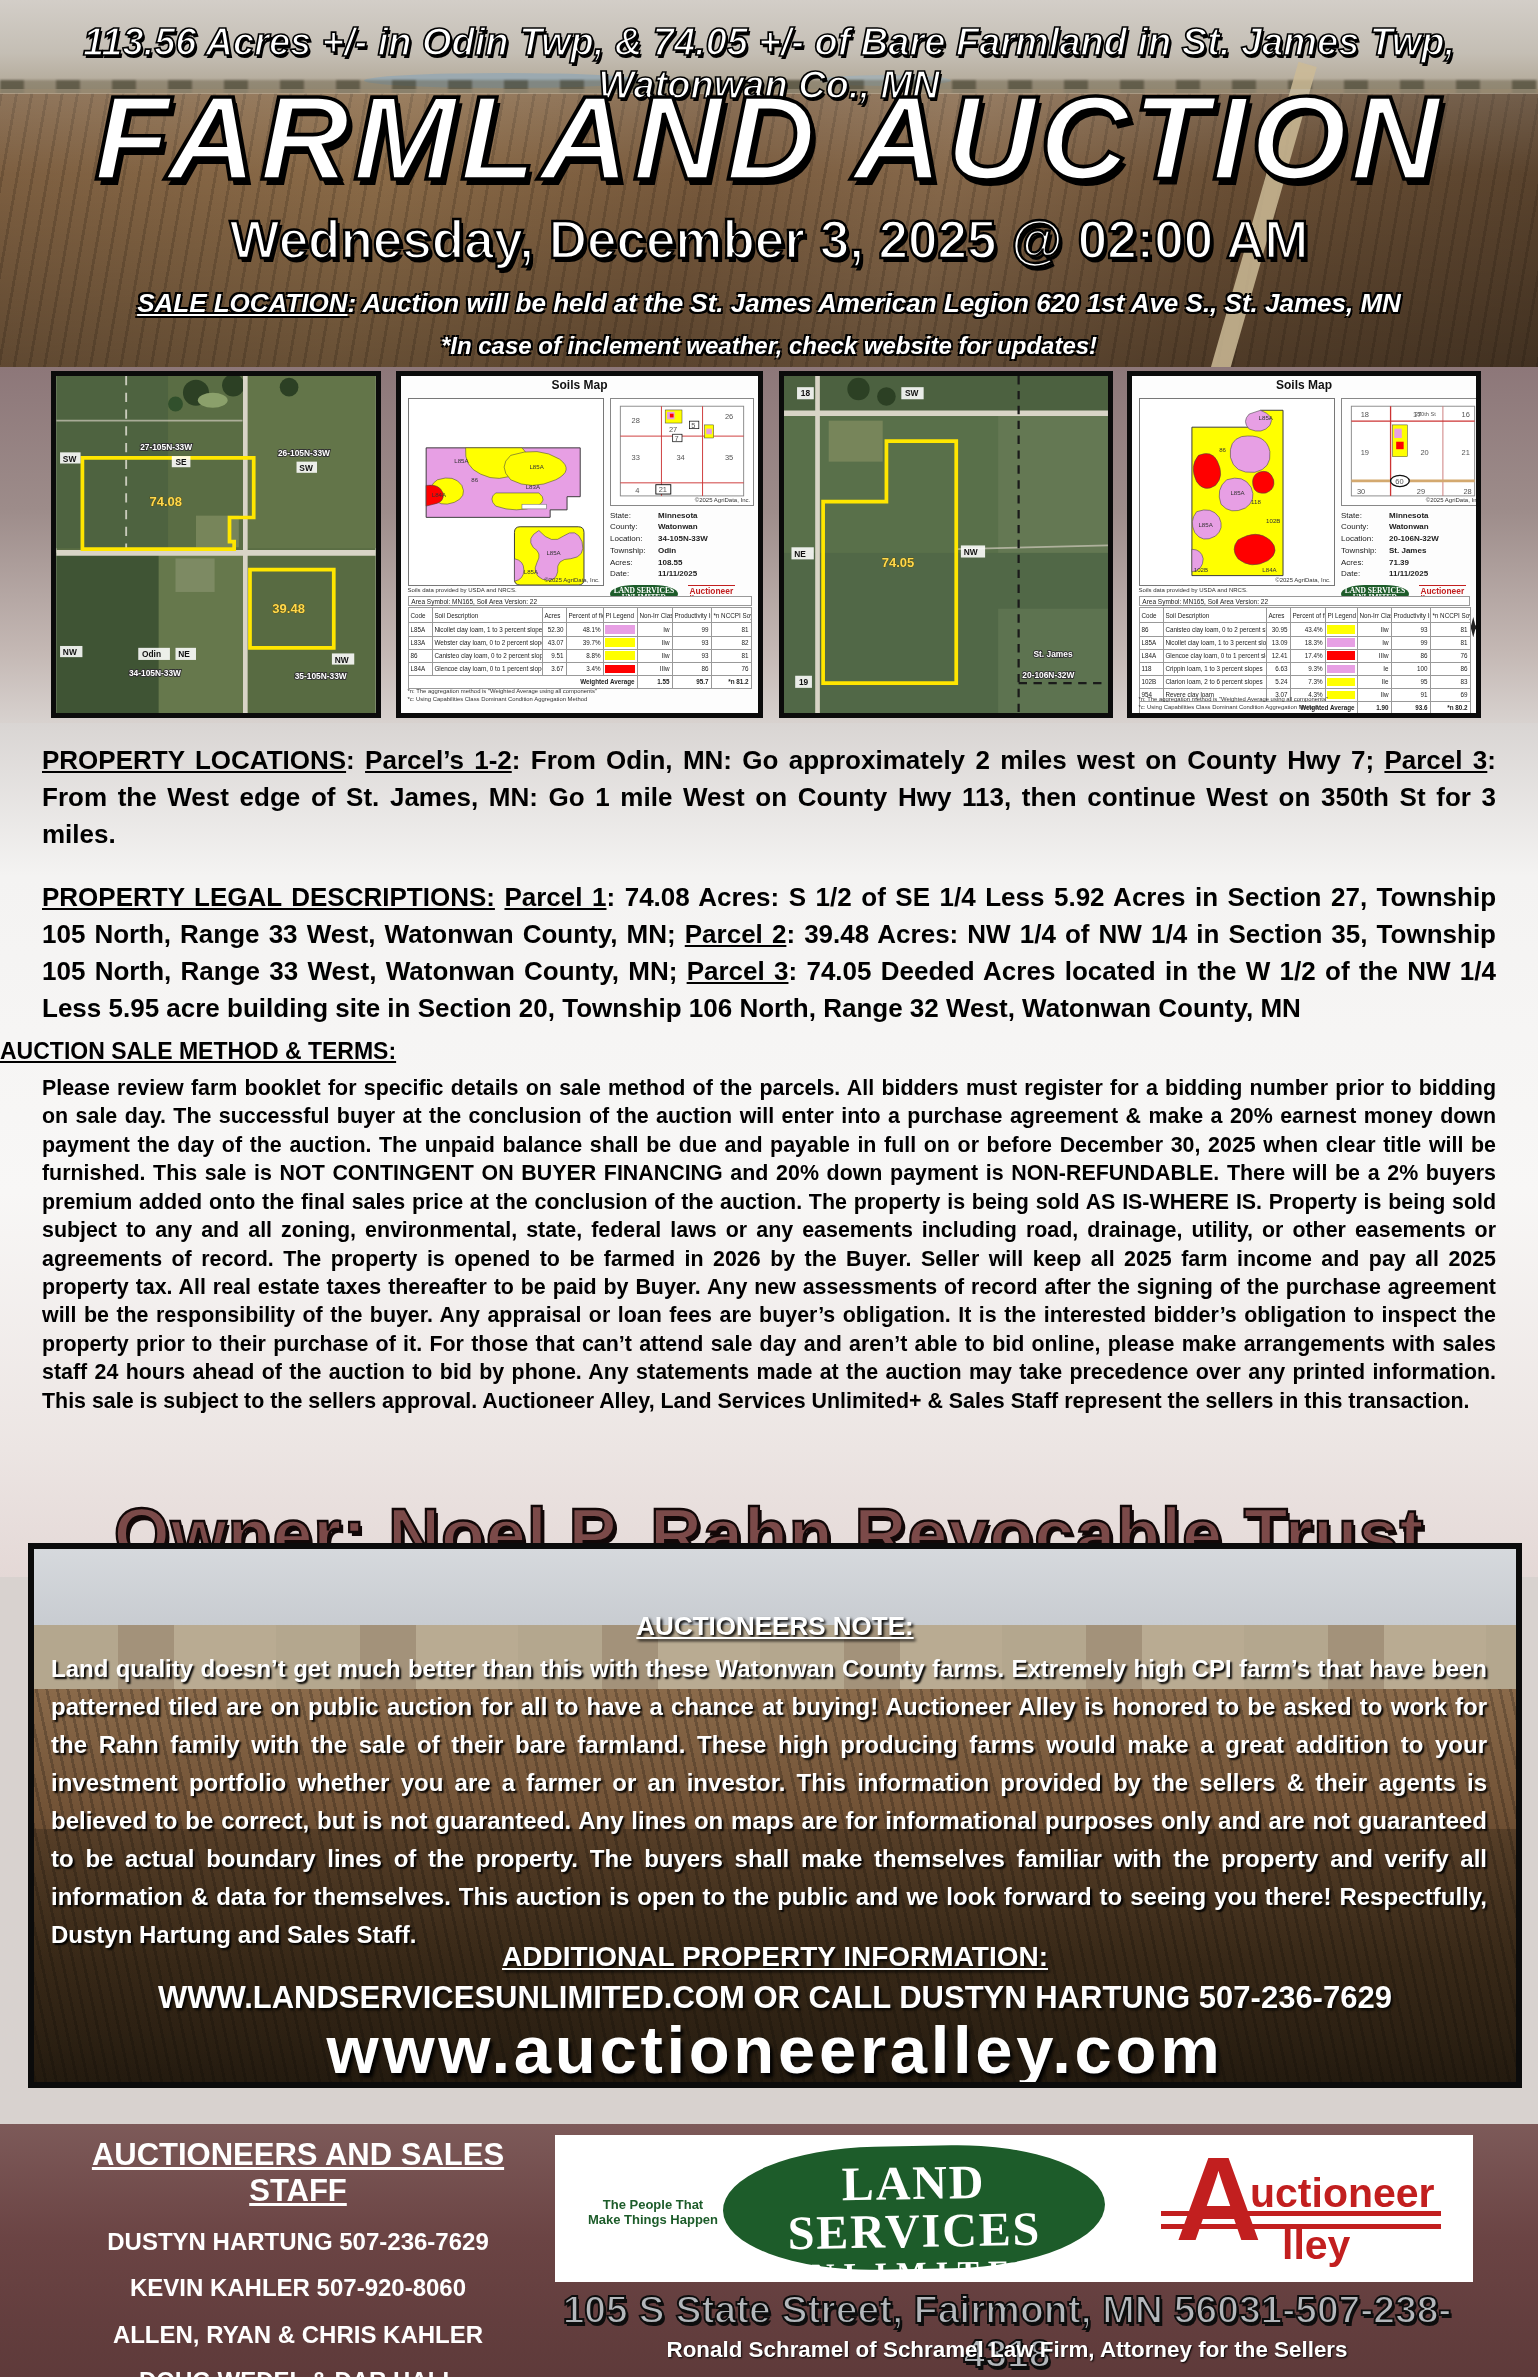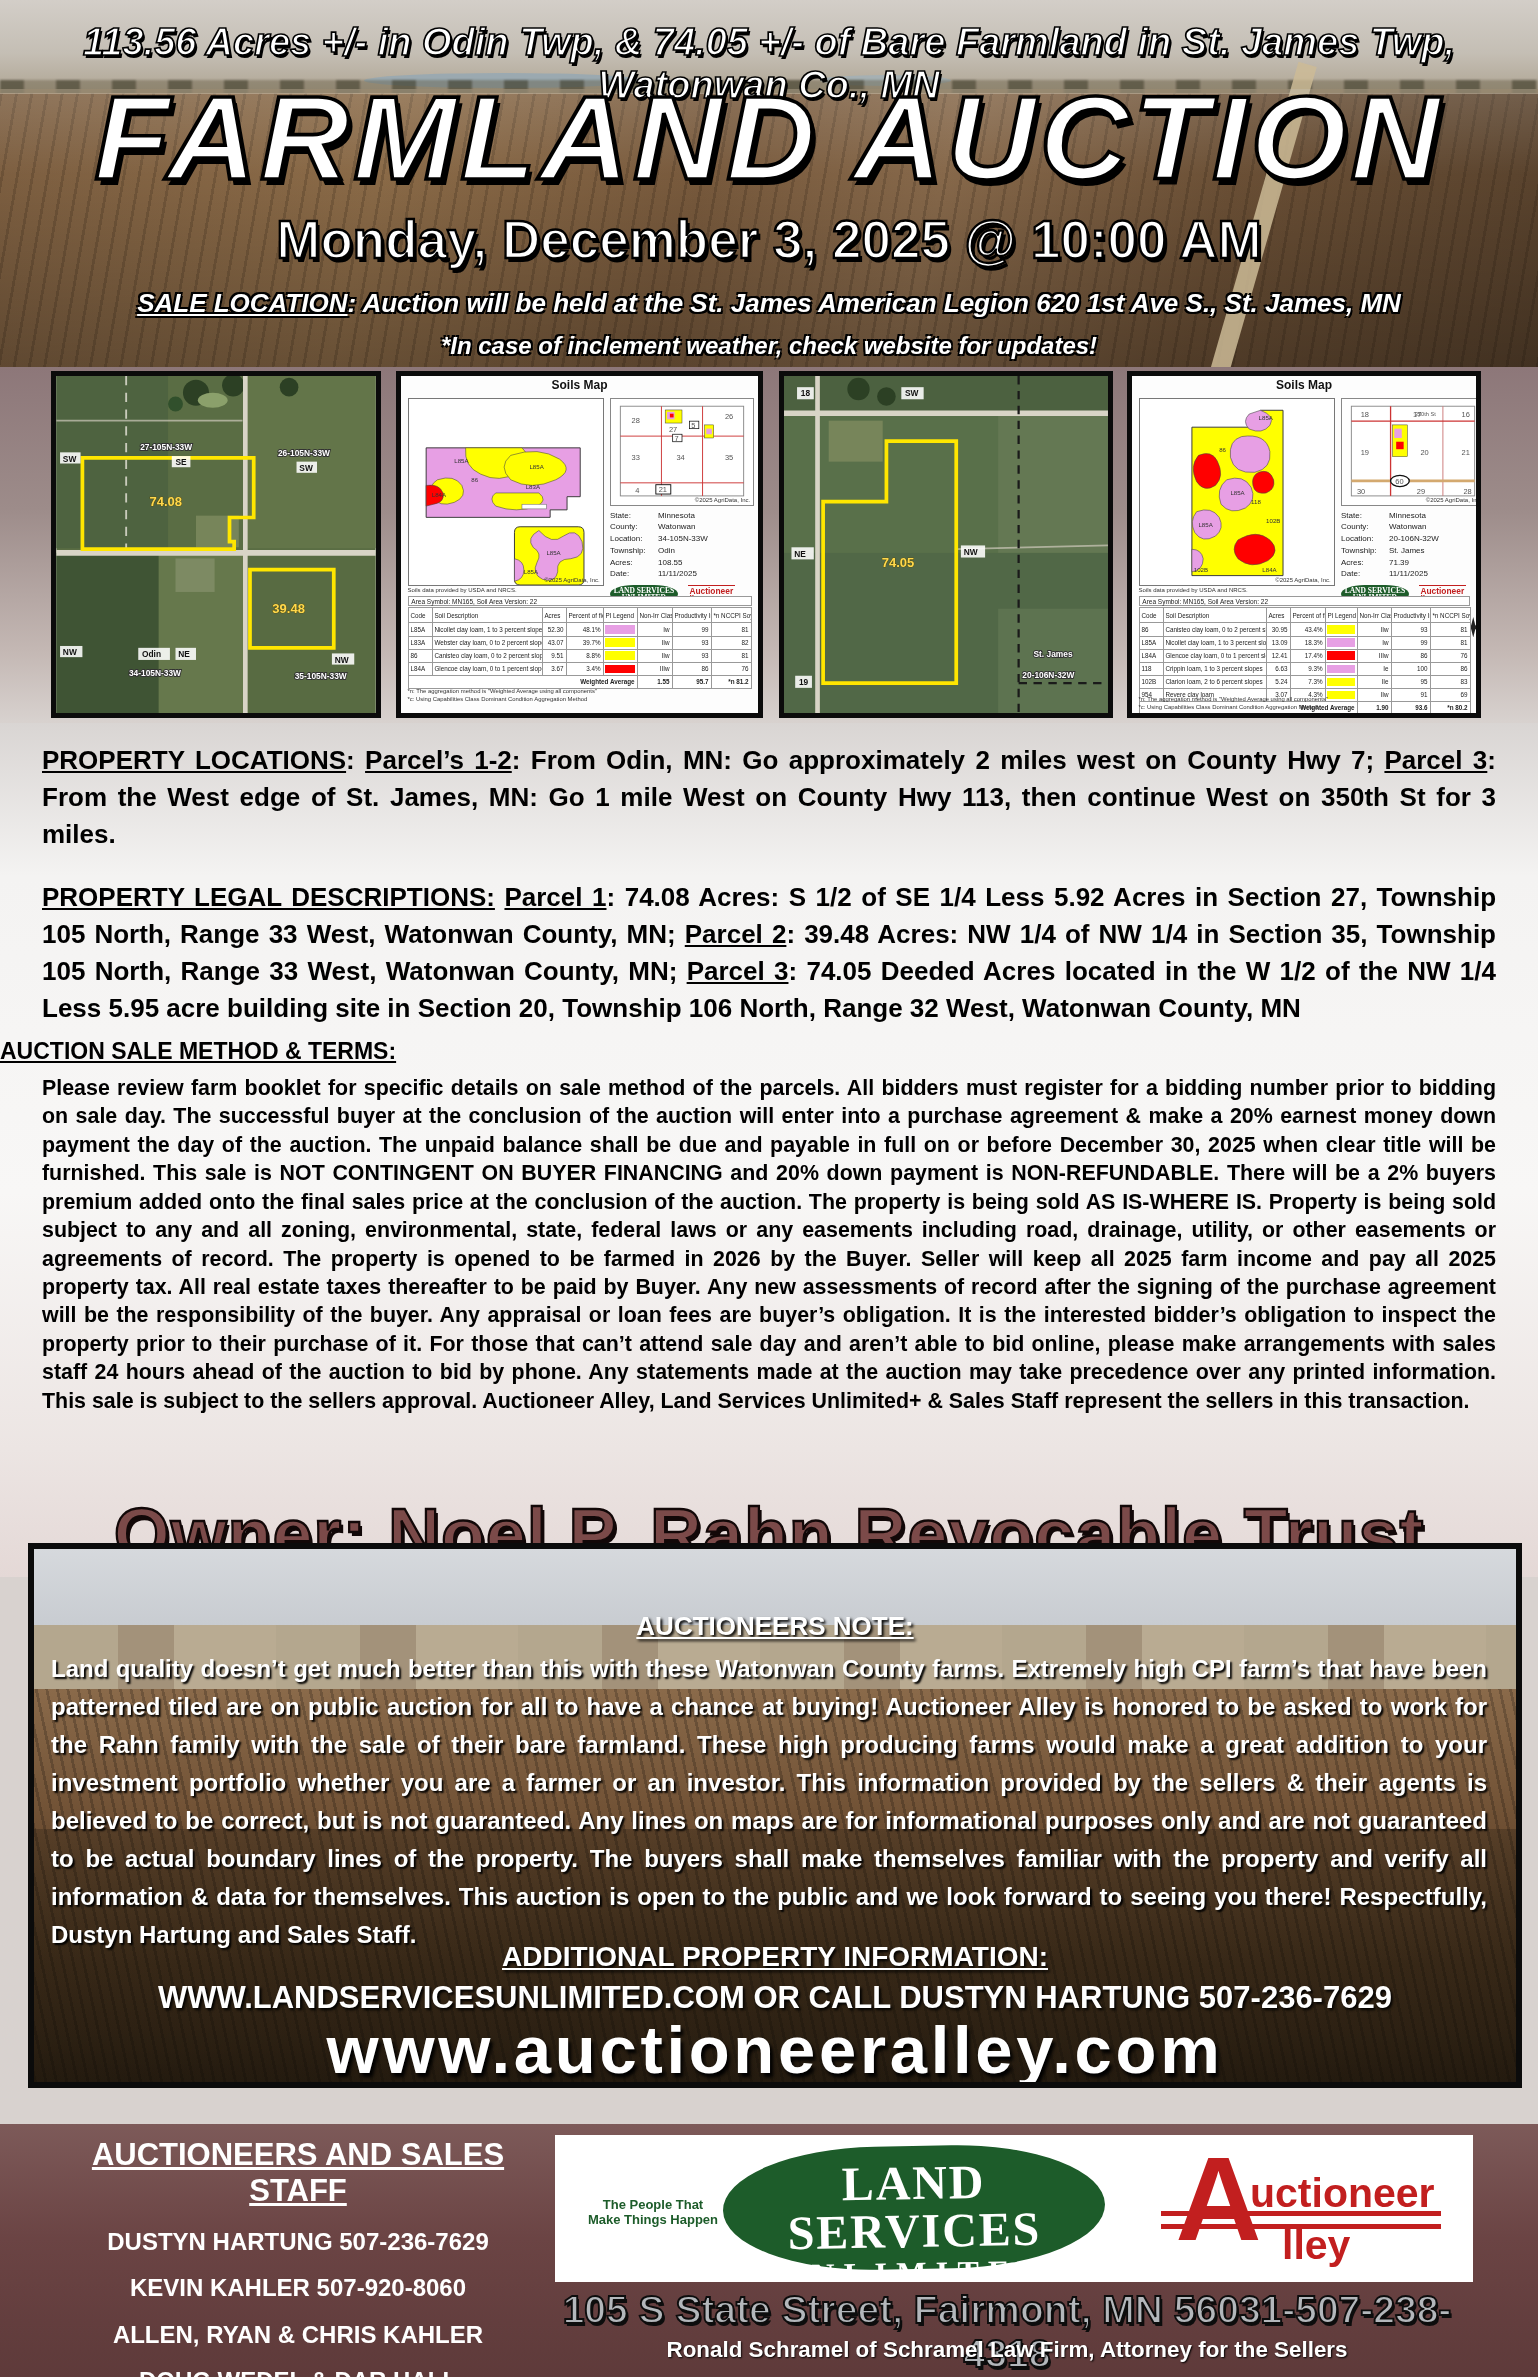--- a/index.html
+++ b/index.html
@@ -46,21 +46,21 @@
   .aerial-svg{display:block;width:100%;height:100%;}
   
   .sm-title{position:absolute;top:2.8px;left:0;width:100%;text-align:center;font-size:12px;font-weight:bold;color:#111;}
   .sm-map{position:absolute;top:22.4px;left:6.5px;width:194px;height:186px;border:0.9px solid #777;background:#fff;}
   .sm-agri{position:absolute;bottom:1.9px;right:2.8px;font-size:6px;color:#333;}
   .sm-inset{position:absolute;top:22.4px;left:209px;width:142px;height:106px;border:0.9px solid #888;background:#fff;}
   .sm-inset svg{display:block;width:100%;height:100%;}
   .sm-info{position:absolute;top:134px;left:209px;width:142px;font-size:8px;color:#222;}
   .sm-info .row{display:flex;line-height:11.7px;}
   .sm-info .lab{width:48px;}
-  .sm-info .val{font-weight:normal;}
+  .sm-info .val{font-weight:bold;}
   .sm-logos{position:absolute;top:209px;left:209px;width:142px;height:22.4px;}
   .lsu-mini{display:inline-block;background:#1d5c2a;color:#fff;font-family:"Liberation Serif",serif;
       font-weight:bold;font-size:7.5px;padding:1.9px 3.7px;border-radius:40%/55%;line-height:7.5px;text-align:center;}
   .aa-mini{display:inline-block;color:#c21f1f;font-weight:bold;font-size:8.4px;line-height:8.4px;
       border-top:1.4px solid #c21f1f;border-bottom:1.4px solid #c21f1f;padding:0.9px 1.9px;margin-left:5.6px;vertical-align:top;}
   .sm-provider{position:absolute;top:235px;left:209px;width:112px;font-size:6px;color:#444;}
   .surety{font-size:16px;font-weight:bold;color:#1556b0;font-style:italic;letter-spacing:0.5px;line-height:16px;}
   .surety-sub{font-size:4.2px;color:#1556b0;letter-spacing:0.4px;}
   .sm-compass{position:absolute;top:241px;left:323px;width:28px;height:32px;text-align:center;
       font-size:7.5px;color:#222;font-weight:bold;}
@@ -158,21 +158,21 @@
   <div class="hero-sky"></div>
   <div class="hero-lake"></div>
   <div class="hero-lake2"></div>
   <div class="hero-trees"></div>
   <div class="hero-land"></div>
   <div class="hero-road"></div>
   <div class="hero-road2"></div>
   <div class="hero-text">
     <div class="h-topline">113.56 Acres +/- in Odin Twp, &amp; 74.05 +/- of Bare Farmland in St. James Twp, Watonwan Co., MN</div>
     <div class="h-title">FARMLAND AUCTION</div>
-    <div class="h-date">Monday, December 3, 2025 @ 10:00 AM</div>
+    <div class="h-date">Wednesday, December 3, 2025 @ 02:00 AM</div>
     <div class="h-sale"><u>SALE LOCATION</u><span>: Auction will be held at the St. James American Legion 620 1st Ave S., St. James, MN</span></div>
     <div class="h-weather">*In case of inclement weather, check website for updates!</div>
   </div>
 </div>
 
 <div class="band">
 
   <div class="panel" id="p1">
     <svg class="aerial-svg" viewBox="0 0 343 362">
       <rect x="0" y="0" width="343" height="362" fill="#5a6d44"></rect>

